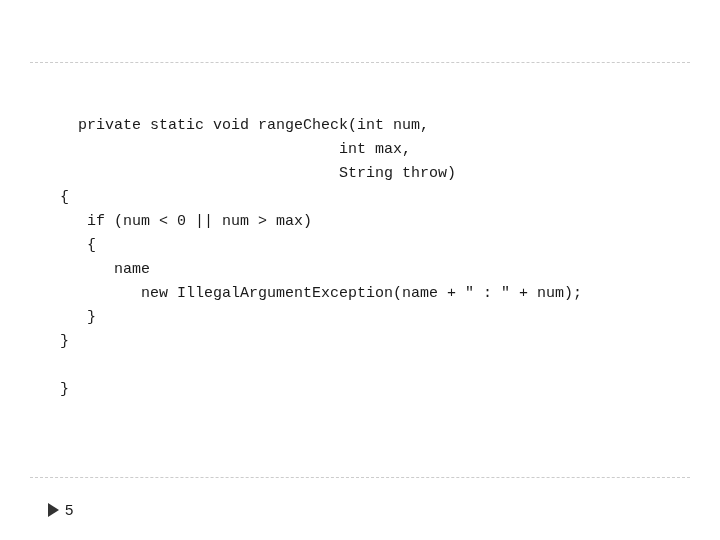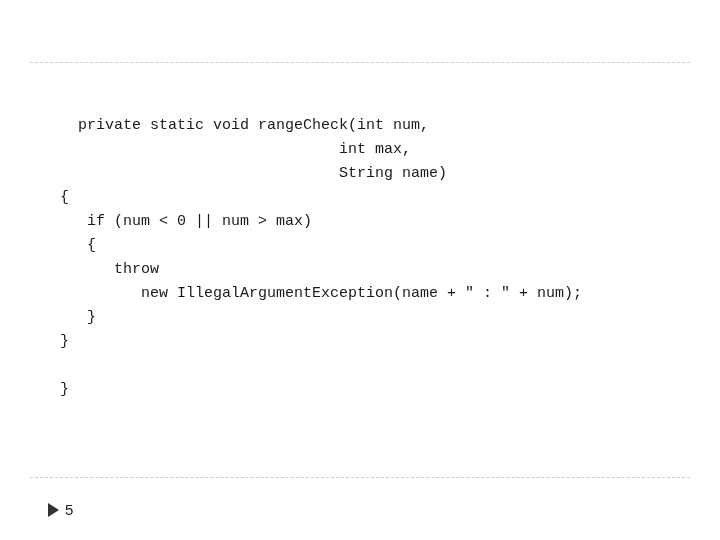--- a/index.html
+++ b/index.html
@@ -70,25 +70,25 @@
     }
   </style>
 </head>
 <body>
 
 <div class="top-divider"></div>
 
 <div class="code-block">
   <span>private static void rangeCheck(int num,</span>
 <span>                               int max,</span>
-<span>                               String name)</span>
+<span>                               String throw)</span>
 <span>{</span>
 <span>   if (num &lt; 0 || num &gt; max)</span>
 <span>   {</span>
-<span>      throw</span>
+<span>      name</span>
 <span>         new IllegalArgumentException(name + " : " + num);</span>
 <span>   }</span>
 <span>}</span>
 <span> </span>
 <span>}</span>
 </div>
 
 <div class="bottom-divider"></div>
 
 <div class="slide-number-area">

